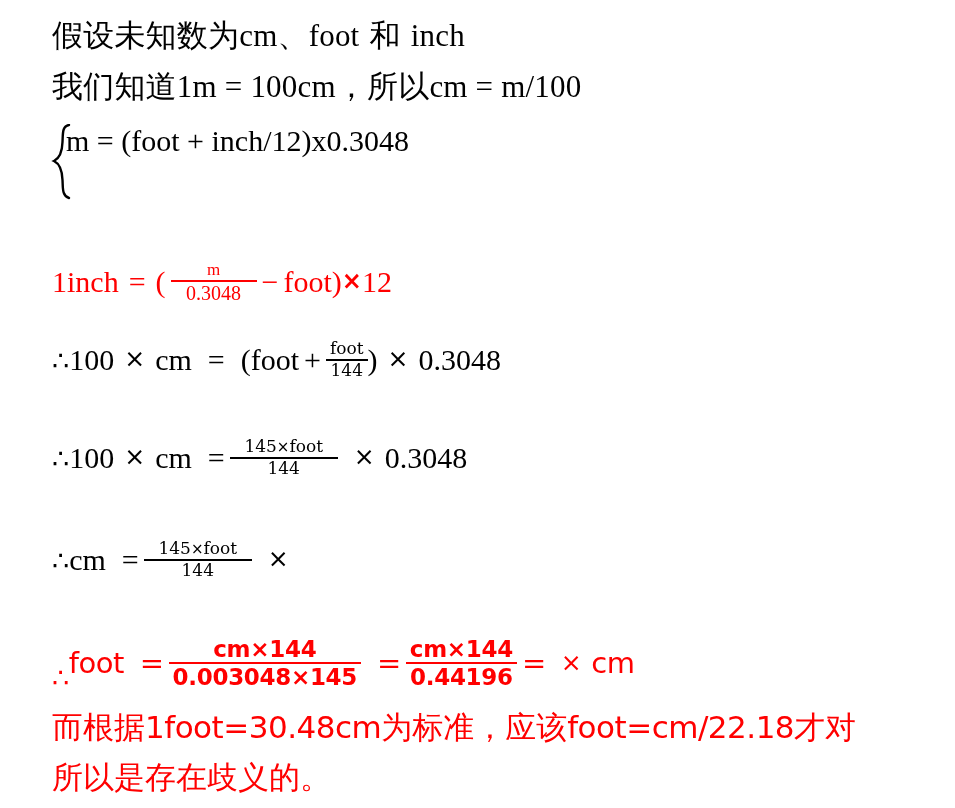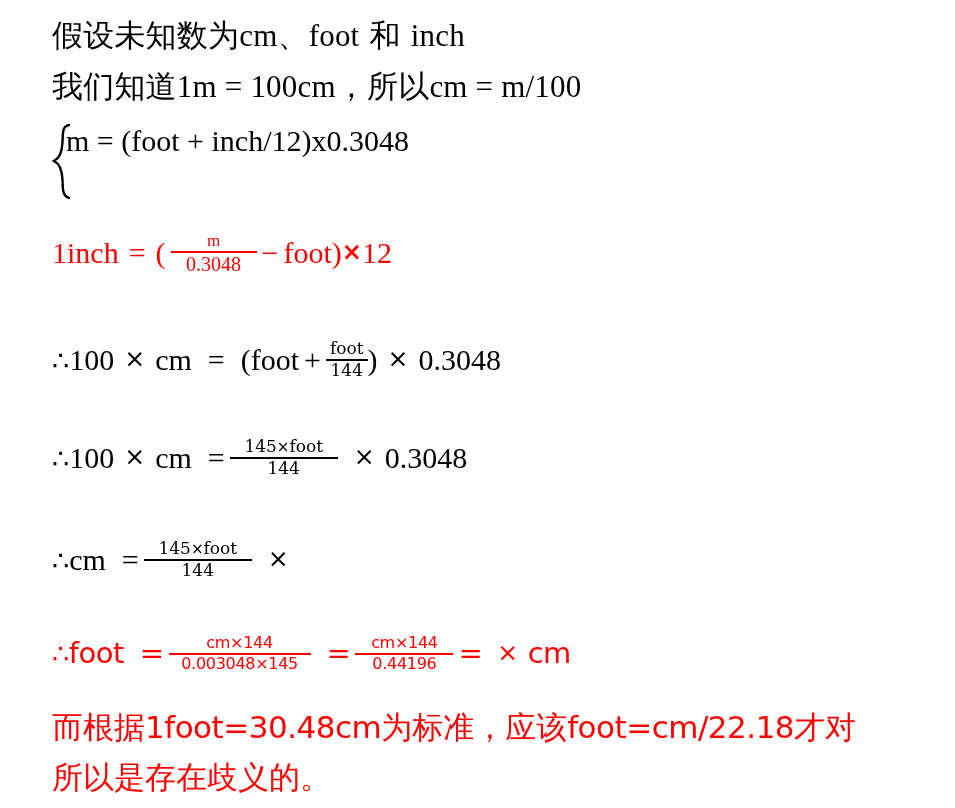--- a/index.html
+++ b/index.html
@@ -121,23 +121,23 @@
     background: currentColor;
     margin: 1px 0;
   }
   .frac.small .num,
   .frac.small .den {
     font-size: 17px;
     font-family: "DejaVu Serif", "Liberation Serif", serif;
   }
   .frac.rednum .num,
   .frac.rednum .den {
-    font-size: 16px;
-    font-family: "DejaVu Sans", "Liberation Sans", sans-serif;
-    font-weight: normal;
+    font-size: 23px;
+    font-family: "DejaVu Sans", "Liberation Sans", sans-serif;
+    font-weight: bold;
     letter-spacing: -0.3px;
   }
 
   
   .frac.inchfrac .num { font-size: 17px; }
   .frac.inchfrac .den { font-size: 20px; }
   .frac.inchfrac { min-width: 86px; }
 
   
   .brace-wrap {
@@ -150,20 +150,21 @@
   }
   .brace-wrap svg { display: block; }
 
   
   .redeq {
     font-family: "DejaVu Sans", "Liberation Sans", sans-serif;
     letter-spacing: -0.5px;
   }
   .redeq-serif {
     font-family: "Liberation Serif", "DejaVu Serif", serif;
+    margin-top: 29px;
   }
 </style>
 </head>
 <body>
 
 <div class="page">
 
   <div class="line prose black" style="left:52px; top:20px;">
     <span class="cjk">假设未知数为</span><span class="lat">cm</span><span class="cjk">、</span><span class="lat">foot</span><span class="cjk"> 和 </span><span class="lat">inch</span>
   </div>

